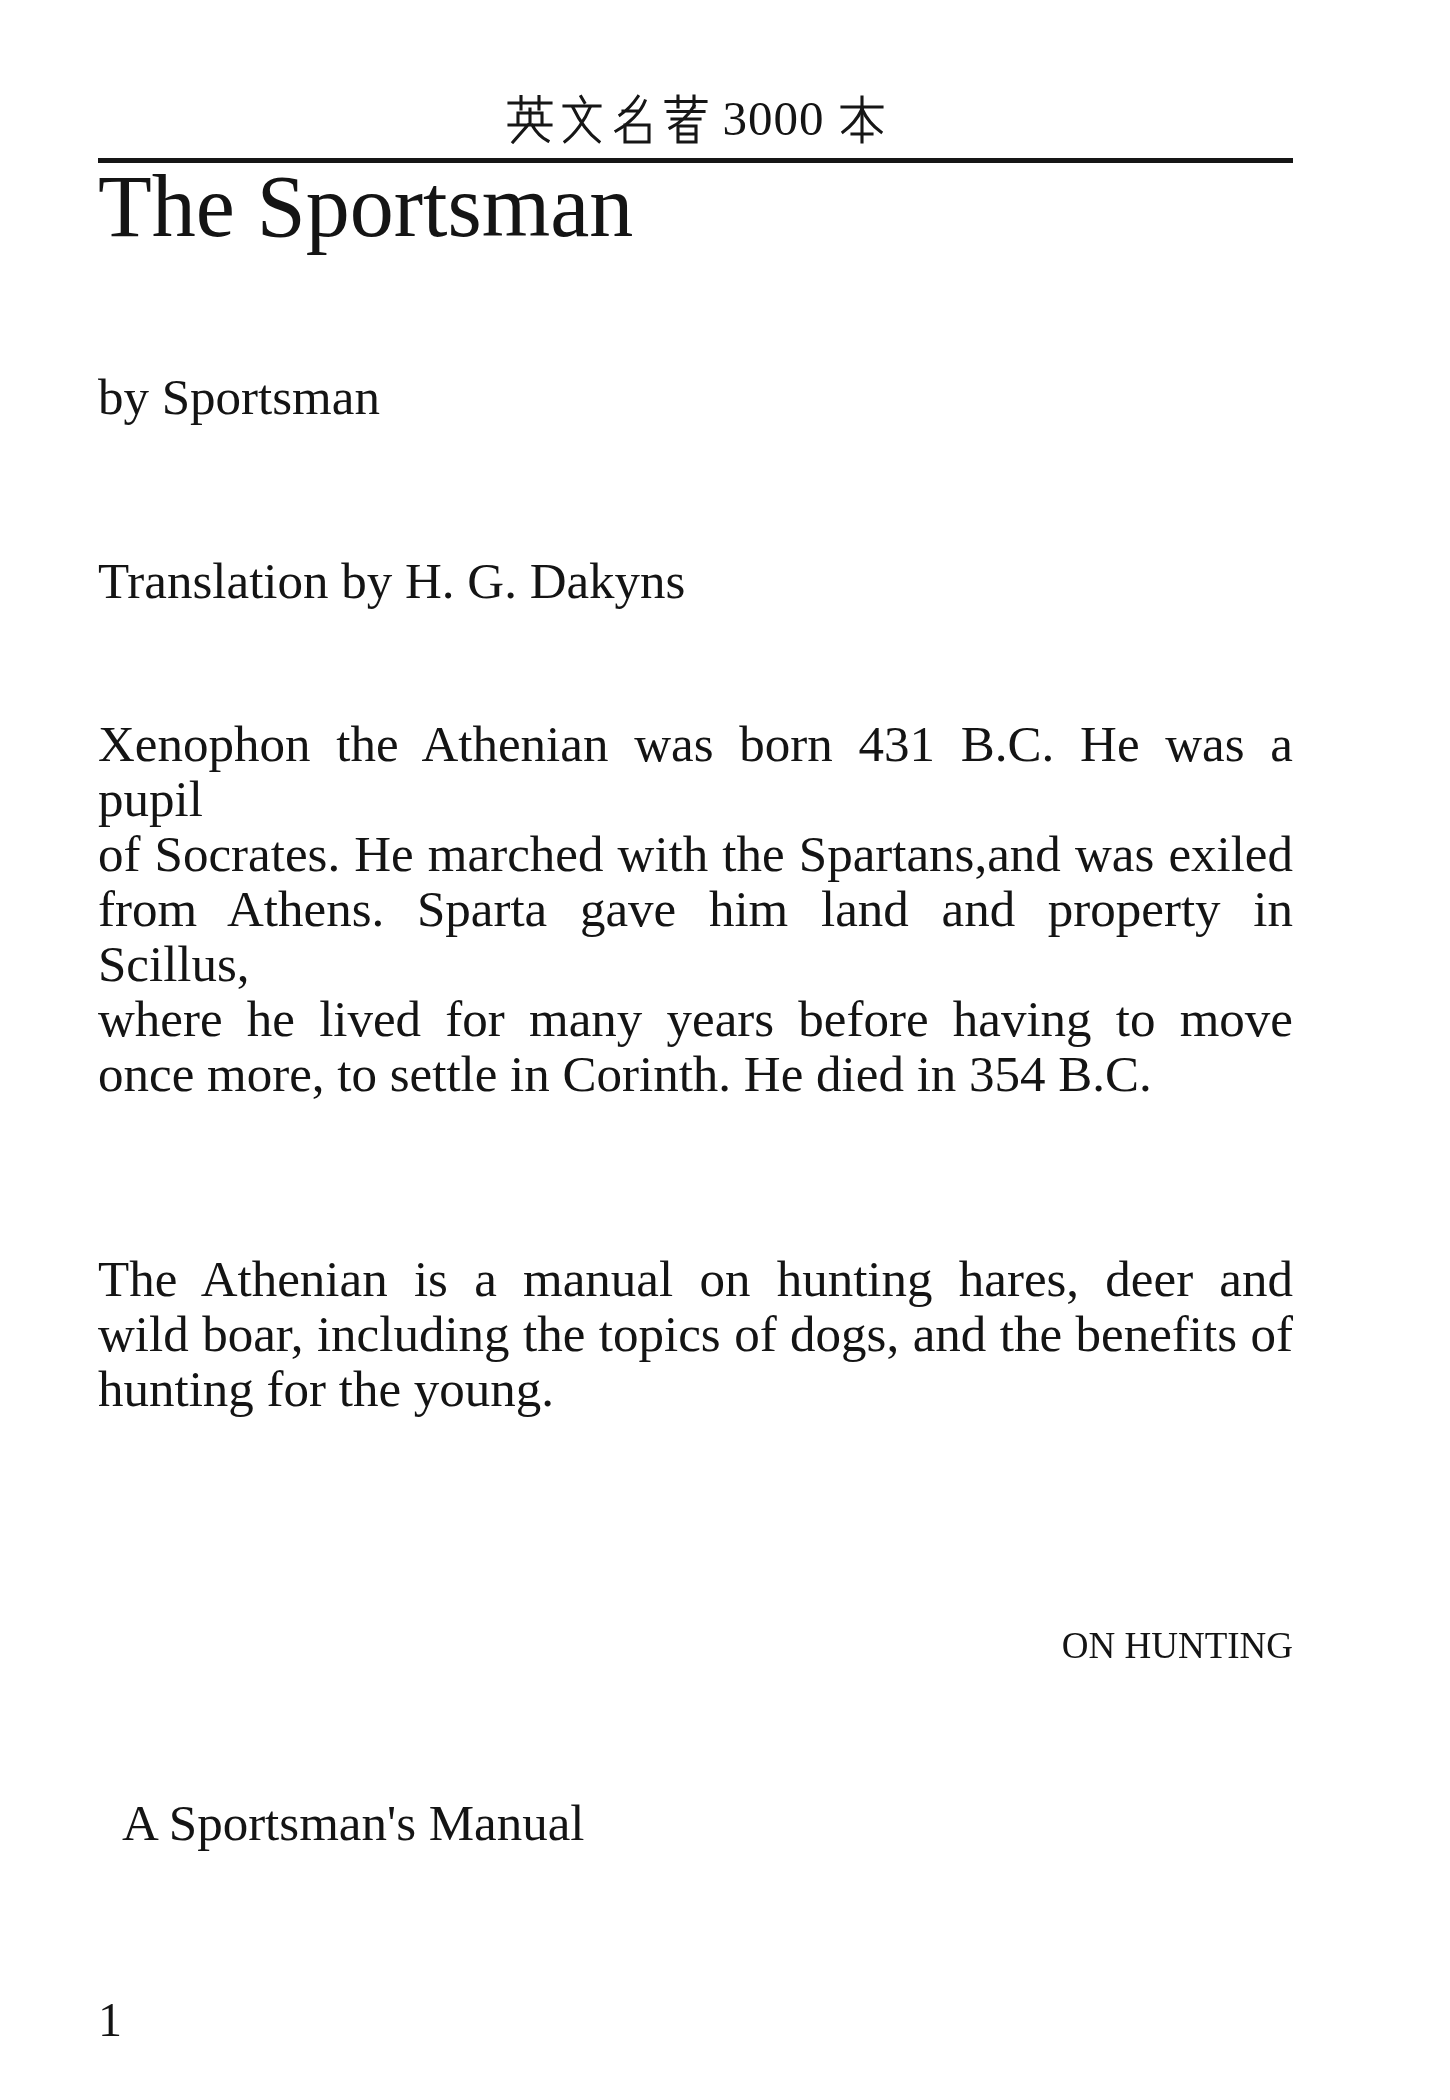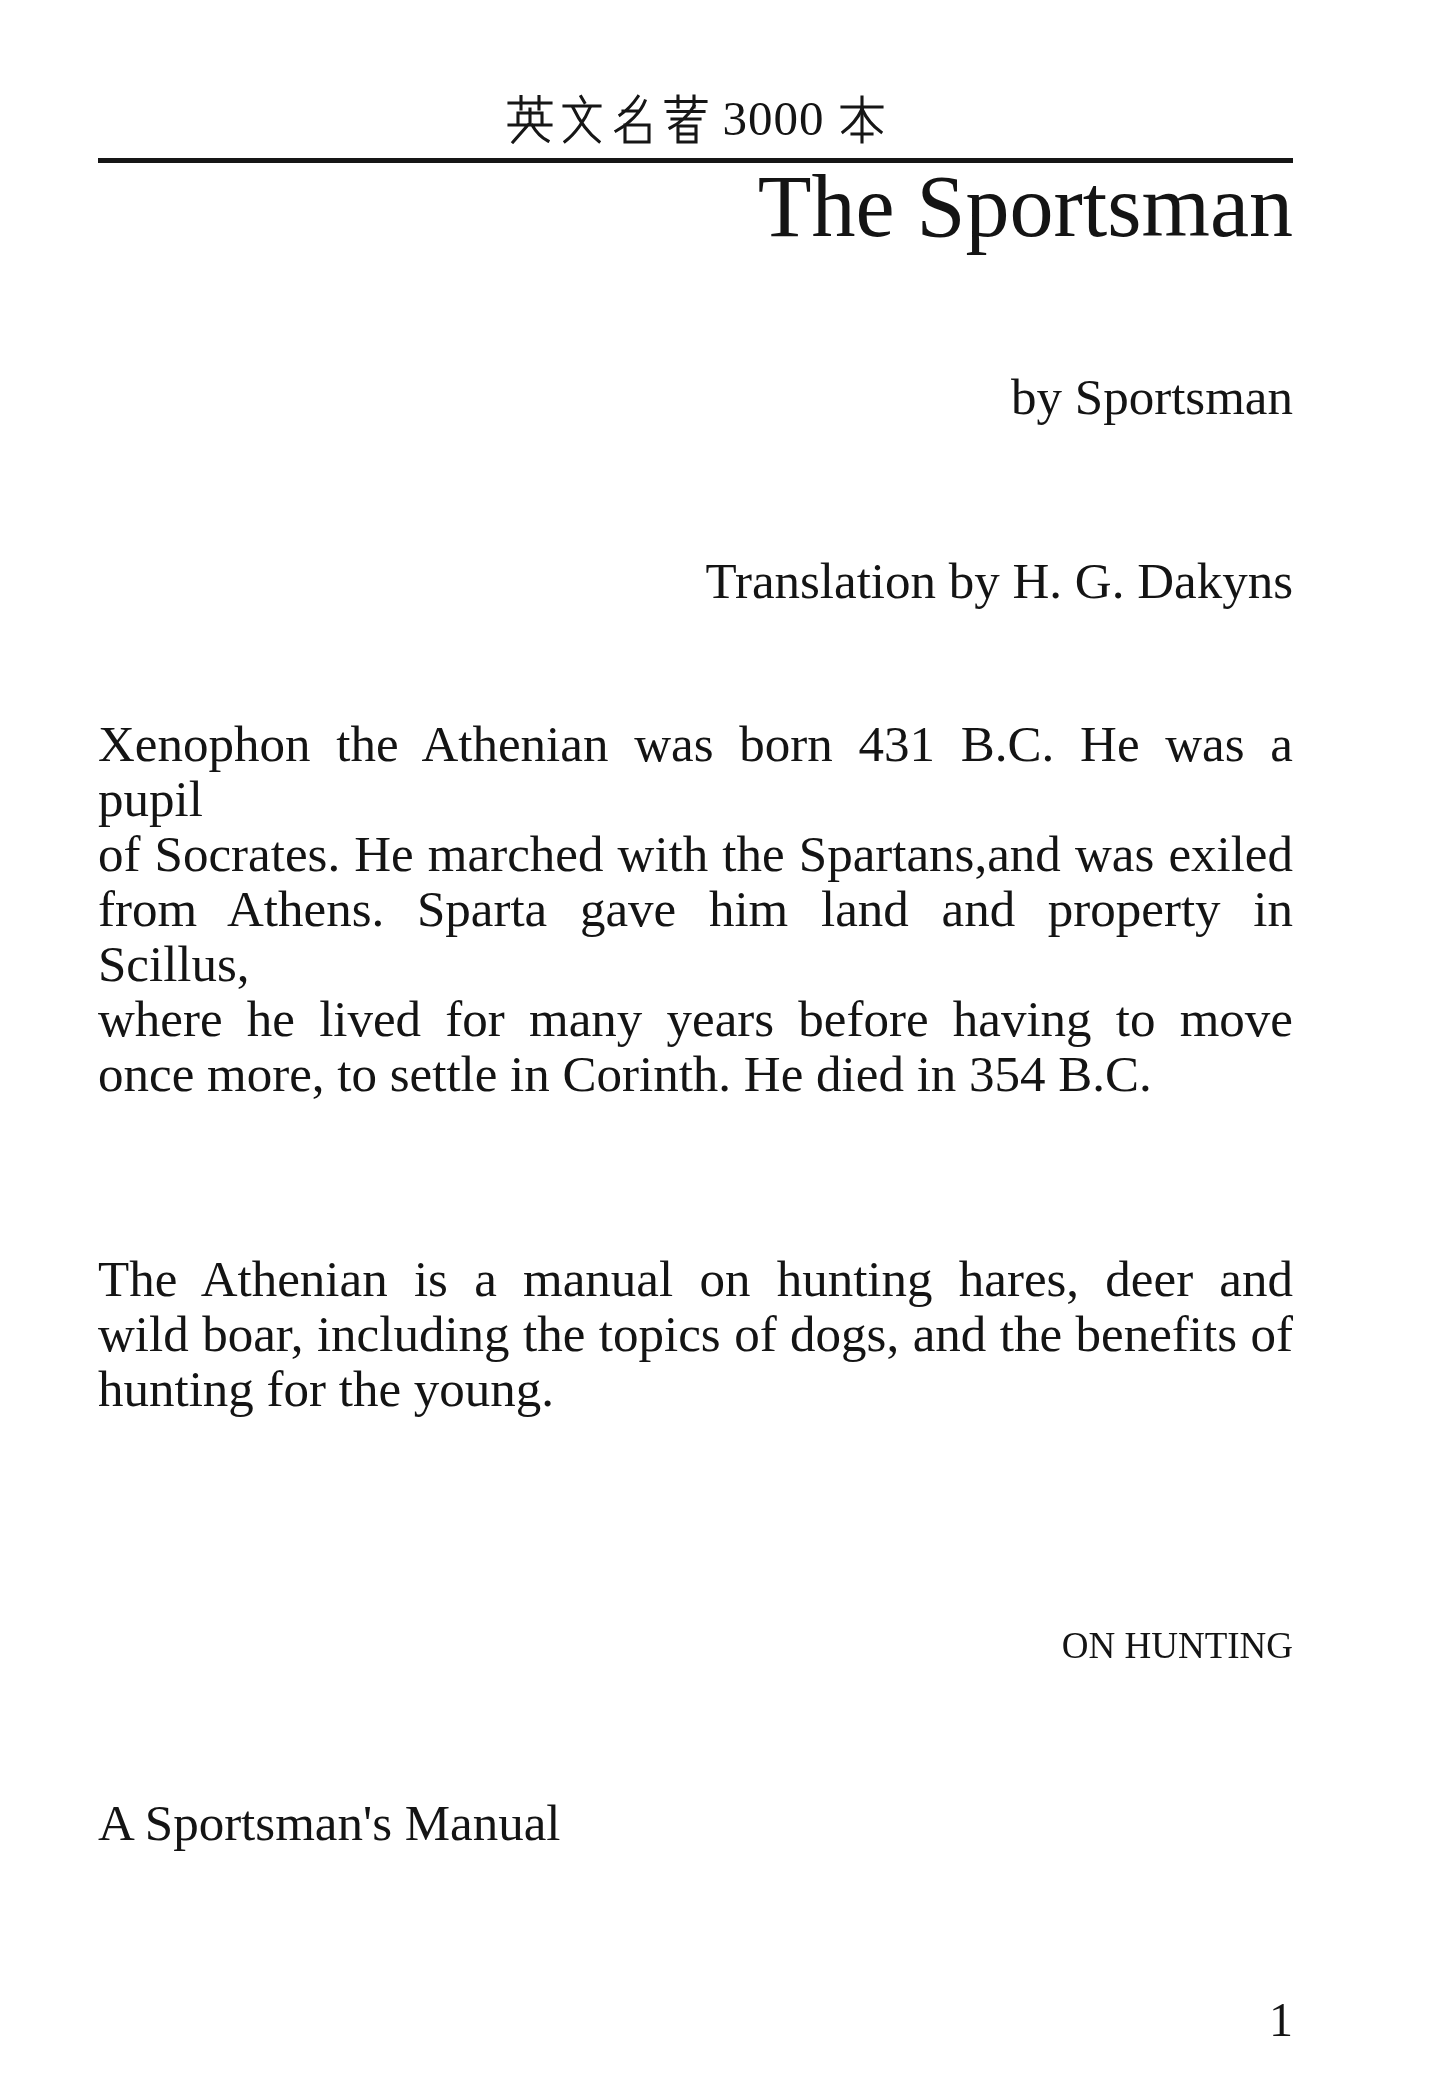--- a/index.html
+++ b/index.html
@@ -11,21 +11,21 @@
     margin: 0 auto;
     overflow: hidden;
     color: #141414;
     font-family: "Liberation Serif", "DejaVu Serif", serif;
   }
   .col {
     position: absolute;
     left: 98px;
     width: 1195px;
   }
-  .center { text-align: right; }
+  .center { text-align: left; }
   .header-cn {
     top: 88px;
     height: 62px;
     display: flex;
     justify-content: center;
     align-items: center;
     gap: 2px;
   }
   .header-cn svg { display: block; }
   .cjk { width: 50px; height: 50px; }
@@ -79,20 +79,21 @@
     top: 1602px;
     font-size: 37px;
     line-height: 87px;
     text-align: right;
   }
   .subtitle {
     top: 1780px;
     font-size: 51px;
     line-height: 87px;
     text-align: left;
+    margin-left: 24px;
   }
   .page-number {
     top: 1990px;
     font-size: 48px;
     line-height: 60px;
   }
 </style>
 </head>
 <body>
 

